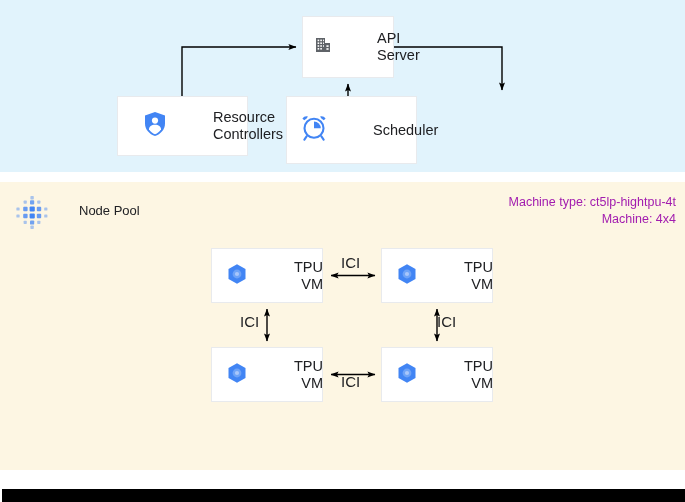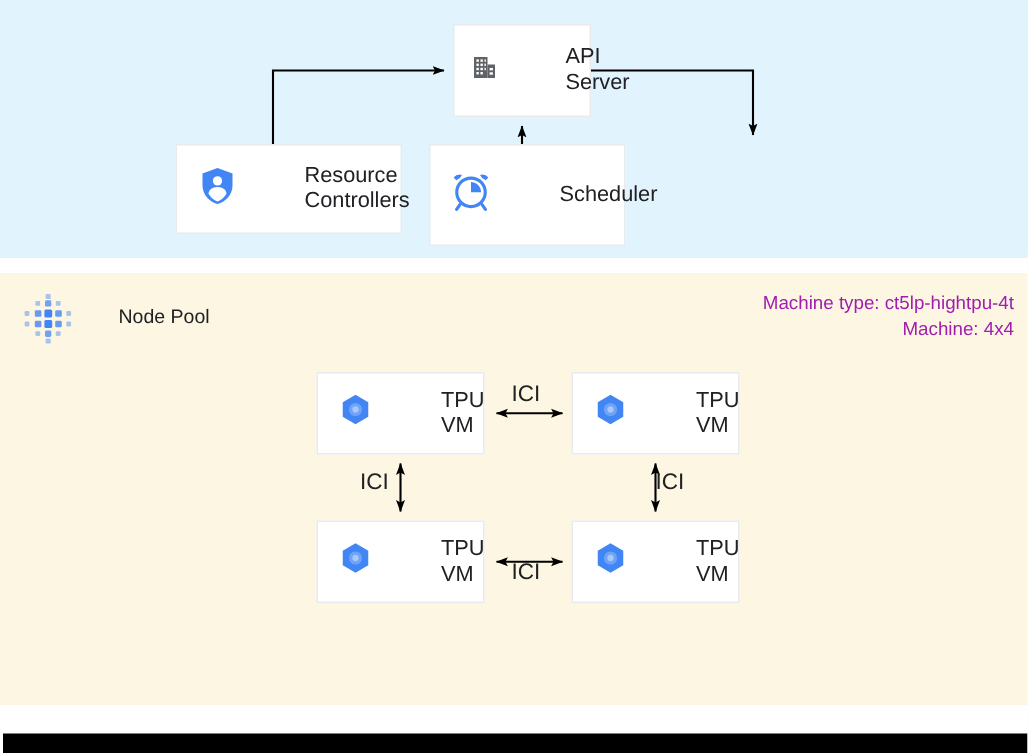--- a/index.html
+++ b/index.html
@@ -110,22 +110,22 @@
   }
 
   
   #box-api-server {
     left: 302px; top: 16px; width: 92px; height: 62px;
     padding-left: 10px;
   }
   #box-api-server .box-label { margin-left: 8px; }
 
   #box-resource-controllers {
-    left: 117px; top: 96px; width: 151px; height: 60px;
-    padding-left: 15px;
+    left: 117px; top: 96px; width: 131px; height: 60px;
+    padding-left: 25px;
   }
   #box-resource-controllers .box-label { margin-left: 10px; }
 
   #box-scheduler {
     left: 286px; top: 96px; width: 131px; height: 68px;
     padding-left: 14px;
   }
   #box-scheduler .box-label { margin-left: 10px; }
 
   #box-storage {
@@ -133,21 +133,21 @@
     padding-left: 16px;
   }
   #box-storage .box-label { margin-left: 12px; }
 
   
   .tpu-box {
     width: 112px;
     height: 55px;
     padding-left: 14px;
   }
-  .tpu-box .box-label { margin-left: 10px; font-size: 14.5px; }
+  .tpu-box .box-label { margin-left: 10px; font-size: 14.5px; text-align: right; }
   #tpu-vm-0 { left: 211px; top: 248px; }
   #tpu-vm-1 { left: 381px; top: 248px; }
   #tpu-vm-2 { left: 211px; top: 347px; }
   #tpu-vm-3 { left: 381px; top: 347px; }
 
   
   .connector-layer {
     position: absolute;
     left: 0; top: 0;
     width: 685px;

